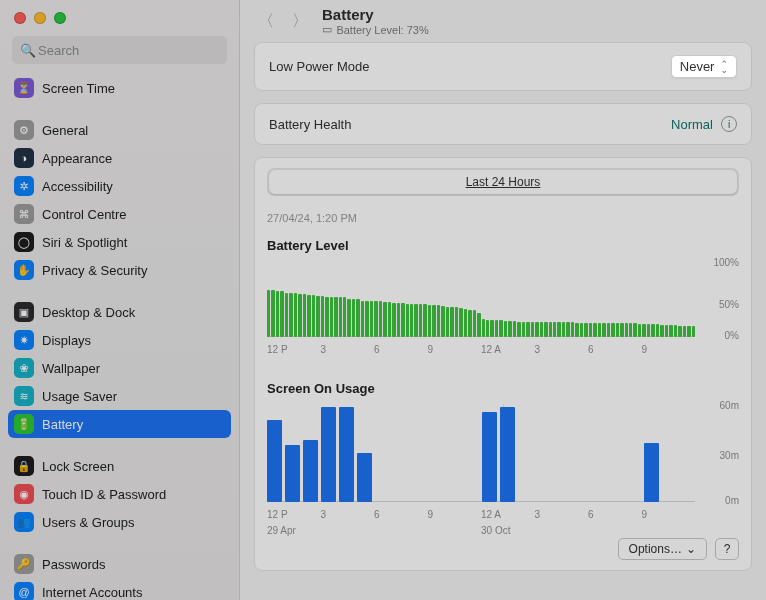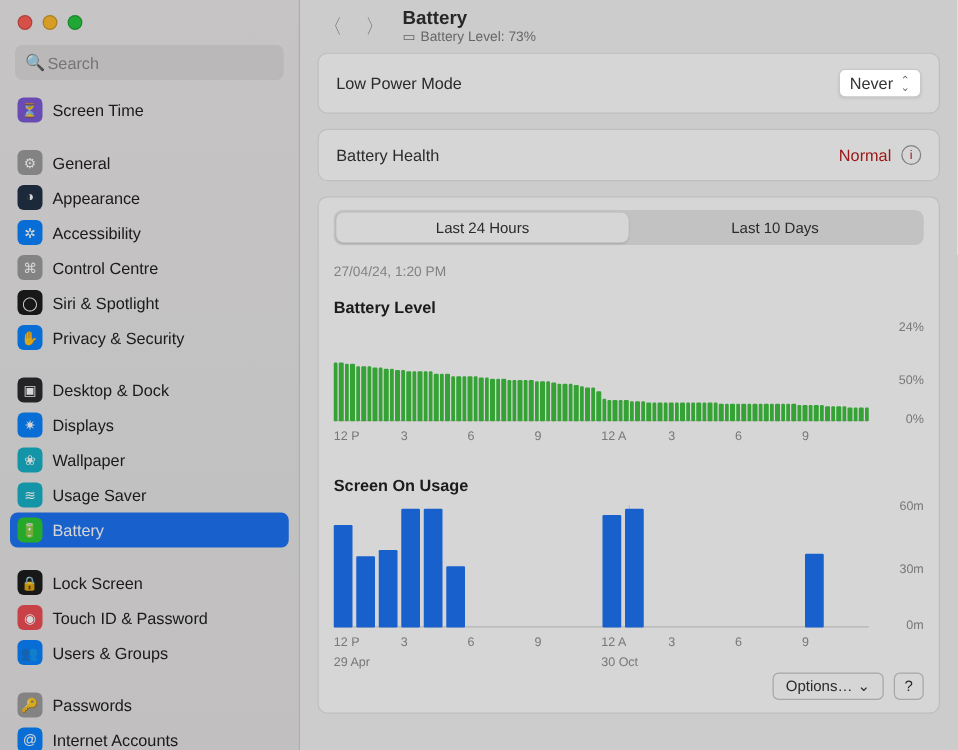--- a/index.html
+++ b/index.html
@@ -30,25 +30,25 @@
 .htxt .title { font-size:15px; font-weight:700; color:#302f2f; }
 .htxt .sub { font-size:11px; color:#7a7a7a; display:flex; align-items:center; gap:4px; }
 .content { flex:1; overflow-y:auto; padding:0 14px 10px 14px; }
 
 .card { background:#fff; border:1px solid #e3e3e3; border-radius:8px; padding:12px 14px; margin-bottom:12px; font-size:13px; color:#333; }
 .card.row { display:flex; align-items:center; justify-content:space-between; }
 
 .pop { display:flex; align-items:center; gap:6px; background:#fff; border:1px solid #c8c8c8; border-radius:5px; padding:3px 8px; font-size:13px; box-shadow:0 1px 2px rgba(0,0,0,.08); z-index:70; position:relative; }
 .pop .chev { font-size:9px; color:#666; line-height:6px; }
 
-.health-right { display:flex; align-items:center; gap:8px; color:#b91c1c; }
+.health-right { display:flex; align-items:center; gap:8px; color:#0f766e; }
 .info-circ { width:16px; height:16px; border:1.4px solid #9a9a9a; border-radius:50%; display:flex; align-items:center; justify-content:center; font-size:10px; }
 
 .chartcard { padding:10px 12px; }
-.segwrap { background:#e8e8e8; border-radius:7px; padding:2px; display:flex; margin-bottom:0; }
+.segwrap { background:#e8e8e8; border-radius:7px; padding:2px; display:flex; margin-bottom:0;text-decoration:underline; }
 .seg { flex:1; text-align:center; font-size:12px; padding:5px 0; border-radius:6px; color:#333; }
 .seg.active { background:#fff; box-shadow:0 1px 2px rgba(0,0,0,0.12); }
 
 .lastcharge { font-size:13px; color:#222; }
 .lastcharge .ts { font-size:11px; color:#9b9b9b; margin-top:16px; }
 
 .secttitle { font-size:13px; font-weight:600; color:#222; margin:14px 0 4px 0; }
 
 .plot { position:relative; height:110px; }
 .plot .ylab { position:absolute; right:0; font-size:10px; color:#8f8f8f; }
@@ -191,30 +191,29 @@
         <span>Battery Health</span>
         <div class="health-right">
           <span>Normal</span>
           <span class="info-circ">i</span>
         </div>
       </div>
 
       <div class="card chartcard">
         <div class="segwrap">
           <div class="seg active">Last 24 Hours</div>
-          <div class="seg">Last 10 Days</div>
         </div>
 
         <div class="lastcharge">
           <div class="ts">27/04/24,  1:20 PM</div>
         </div>
 
         <div class="secttitle">Battery Level</div>
         <div class="plot bl">
-          <div class="ylab" style="top:0">24%</div>
+          <div class="ylab" style="top:0">100%</div>
           <div class="ylab" style="top:38%">50%</div>
           <div class="ylab" style="bottom:26px">0%</div>
           <div class="base"></div>
           <div class="area" id="bl-area">
               <div class="bar" style="height: 62%;"></div>
               <div class="bar" style="height: 62%;"></div>
               <div class="bar" style="height: 60%;"></div>
               <div class="bar" style="height: 60%;"></div>
               <div class="bar" style="height: 58%;"></div>
               <div class="bar" style="height: 58%;"></div>

